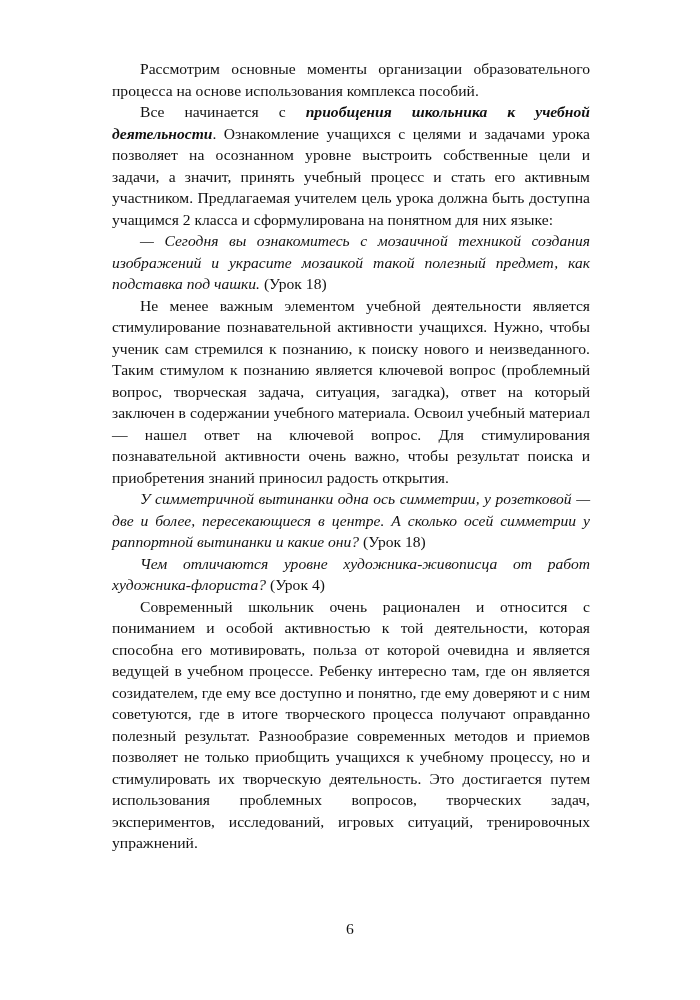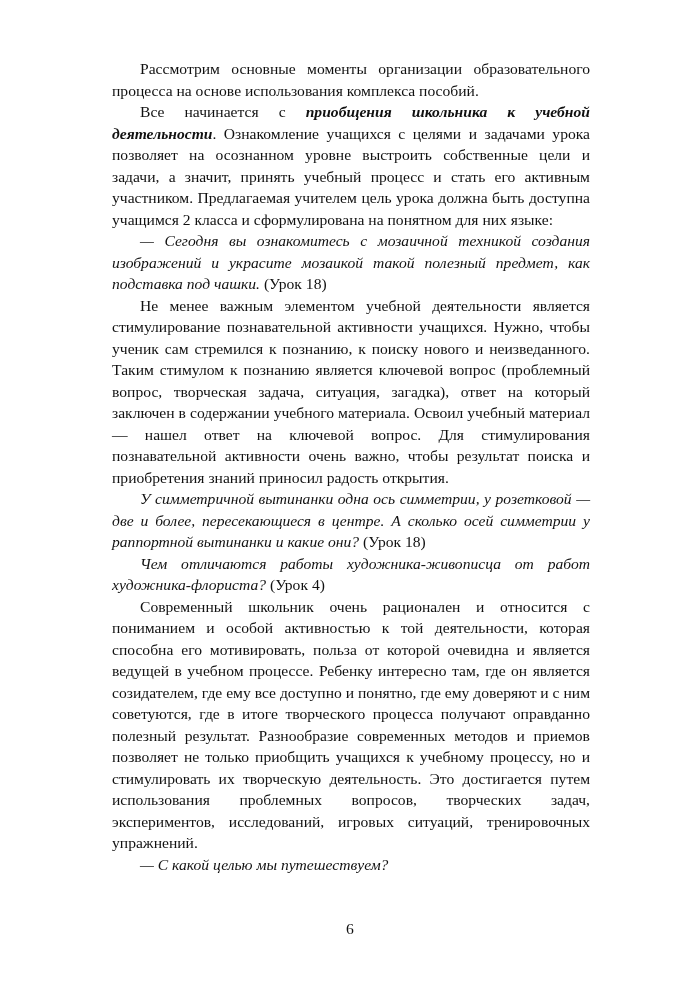--- a/index.html
+++ b/index.html
@@ -83,24 +83,23 @@
     <p class="para">Рассмотрим основные моменты организации образовательного процесса на основе использования комплекса пособий.</p>
 
     <p class="para"><span>Все начинается с </span><span class="bi">приобщения школьника к учебной деятельности</span><span>. Ознакомление учащихся с целями и задачами урока позволяет на осознанном уровне выстроить собственные цели и задачи, а значит, принять учебный процесс и стать его активным участником. Предлагаемая учителем цель урока должна быть доступна учащимся 2 класса и сформулирована на понятном для них языке:</span></p>
 
     <p class="para q-para"><span>— Сегодня вы ознакомитесь с мозаичной техникой создания изображений и украсите мозаикой такой полезный предмет, как подставка под чашки.</span><span class="roman"> (Урок 18)</span></p>
 
     <p class="para">Не менее важным элементом учебной деятельности является стимулирование познавательной активности учащихся. Нужно, чтобы ученик сам стремился к познанию, к поиску нового и неизведанного. Таким стимулом к познанию является ключевой вопрос (проблемный вопрос, творческая задача, ситуация, загадка), ответ на который заключен в содержании учебного материала. Освоил учебный материал — нашел ответ на ключевой вопрос. Для стимулирования познавательной активности очень важно, чтобы результат поиска и приобретения знаний приносил радость открытия.</p>
 
     <p class="para q-para"><span>У симметричной вытинанки одна ось симметрии, у розетковой — две и более, пересекающиеся в центре. А сколько осей симметрии у раппортной вытинанки и какие они?</span><span class="roman"> (Урок 18)</span></p>
 
-    <p class="para q-para"><span>Чем отличаются работы художника-живописца от работ художника-флориста?</span><span class="roman"> (Урок 4)</span></p>
+    <p class="para q-para"><span>Чем отличаются уровне художника-живописца от работ художника-флориста?</span><span class="roman"> (Урок 4)</span></p>
 
     <p class="para">Современный школьник очень рационален и относится с пониманием и особой активностью к той деятельности, которая способна его мотивировать, польза от которой очевидна и является ведущей в учебном процессе. Ребенку интересно там, где он является созидателем, где ему все доступно и понятно, где ему доверяют и с ним советуются, где в итоге творческого процесса получают оправданно полезный результат. Разнообразие современных методов и приемов позволяет не только приобщить учащихся к учебному процессу, но и стимулировать их творческую деятельность. Это достигается путем использования проблемных вопросов, творческих задач, экспериментов, исследований, игровых ситуаций, тренировочных упражнений.</p>
 
 
-    <p class="para it">— С какой целью мы путешествуем?</p>
 
   </div>
 
   <div id="page-number">6</div>
 
 </div>
 
 </body></html>

